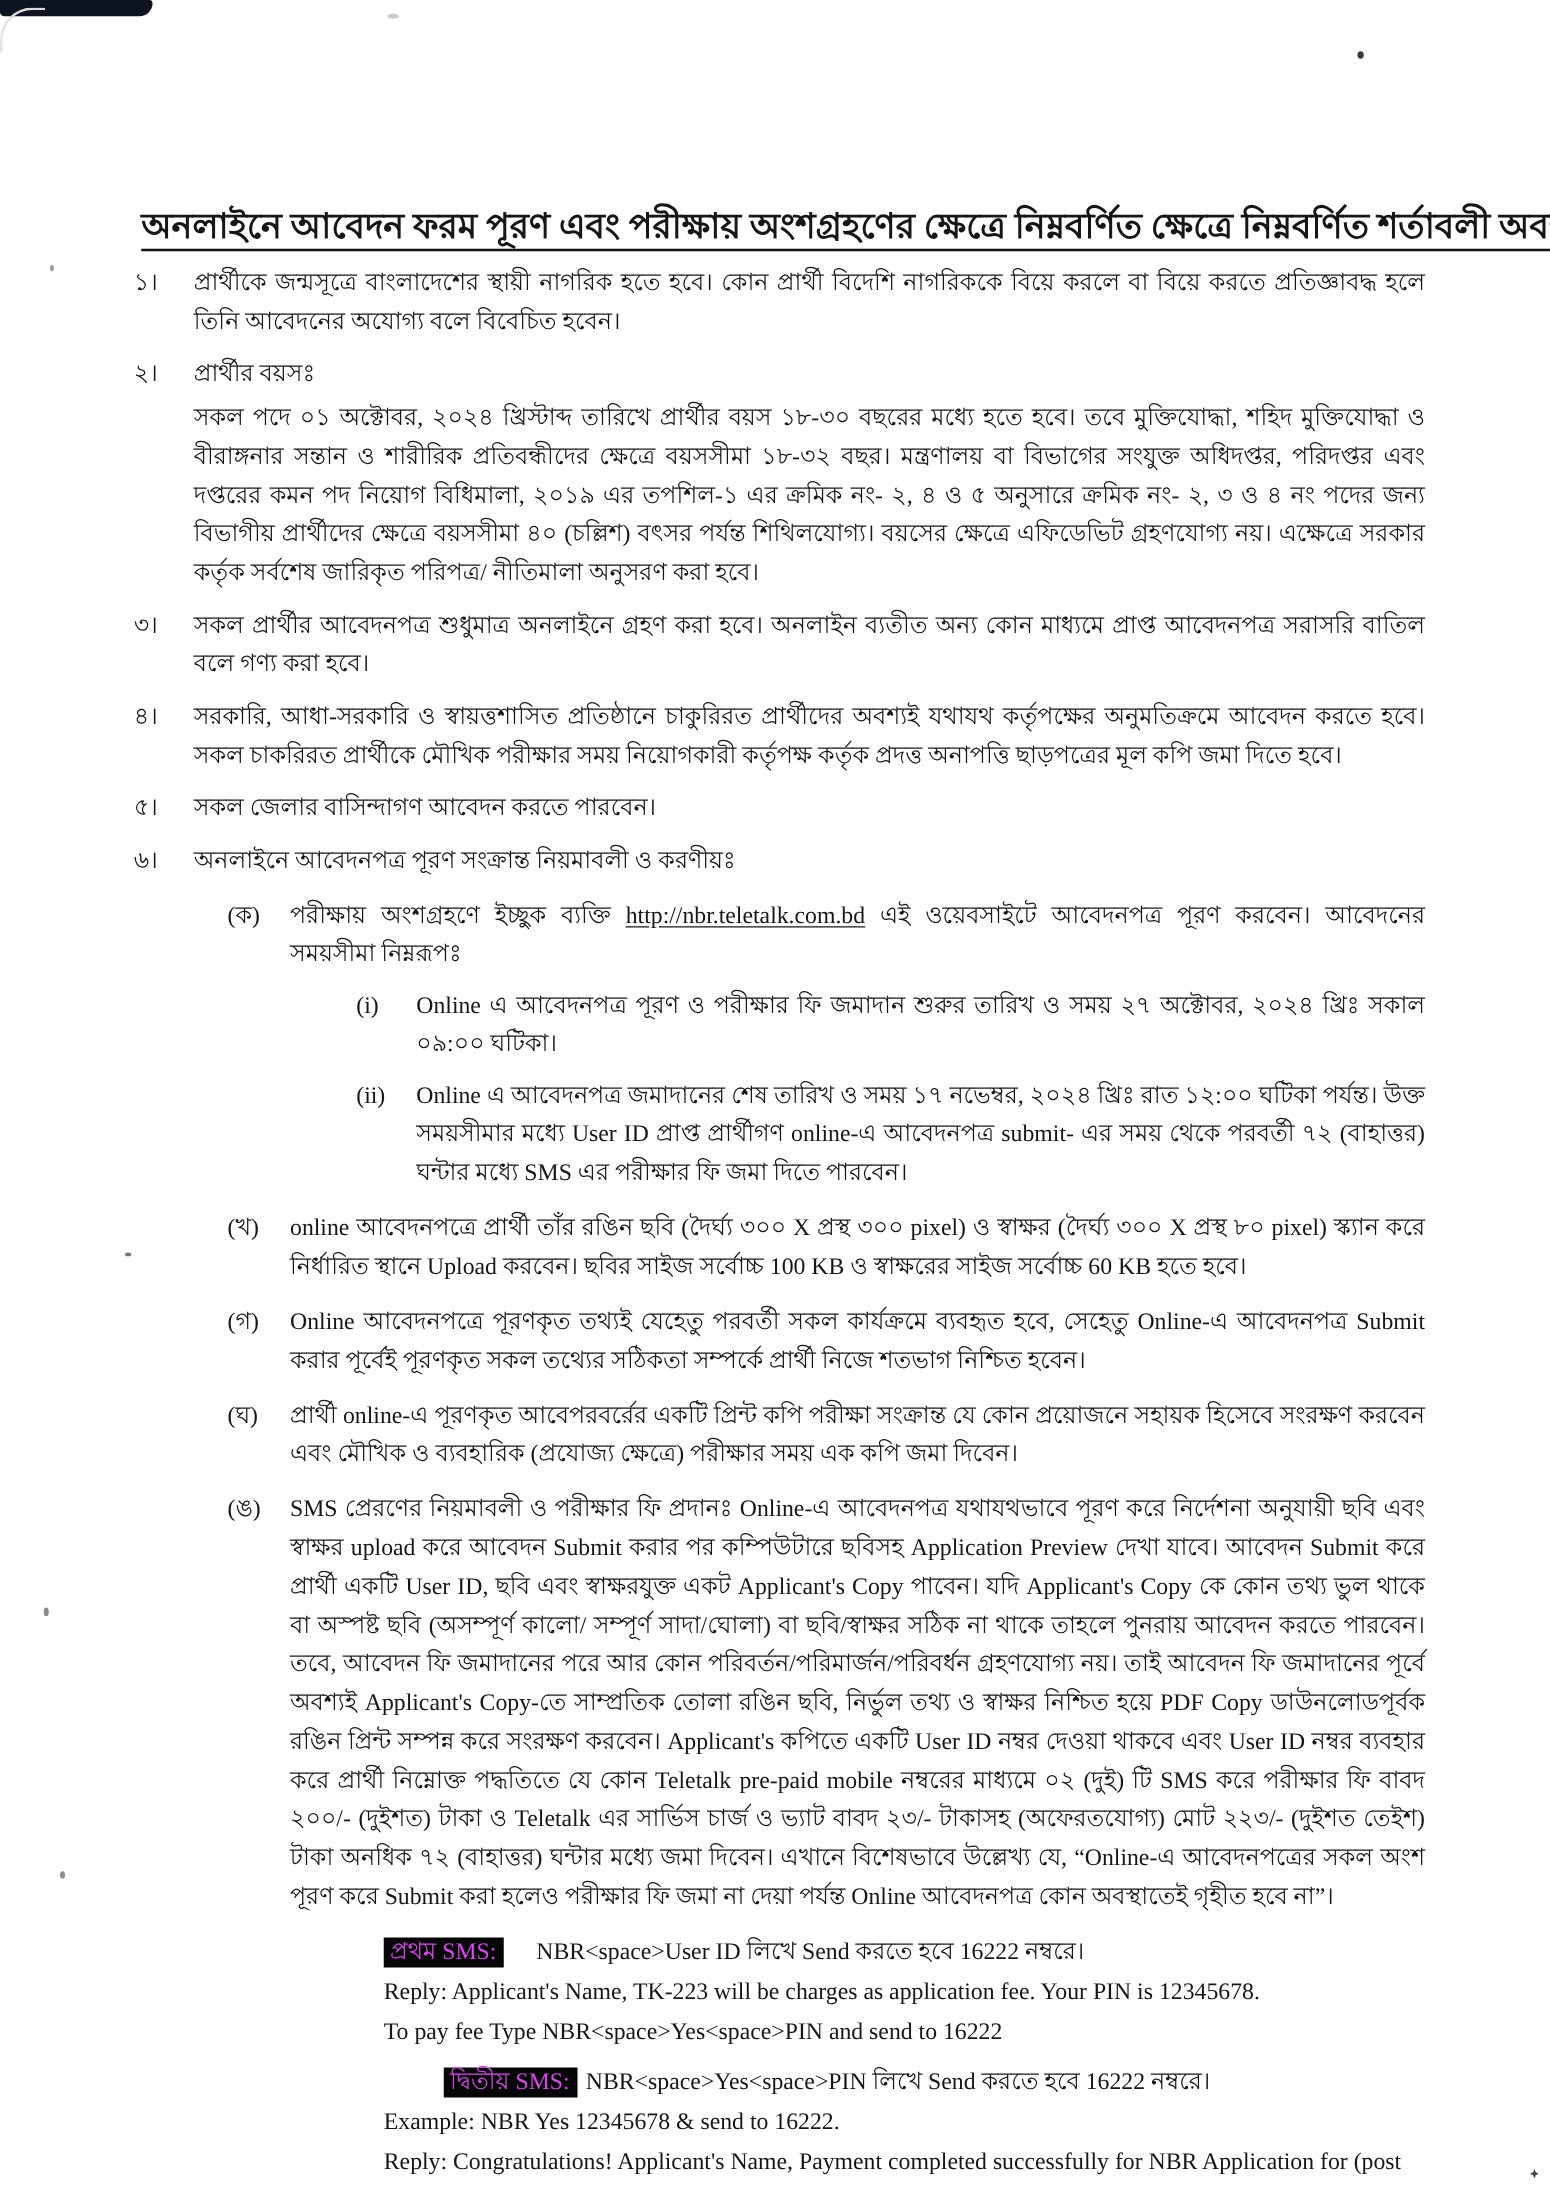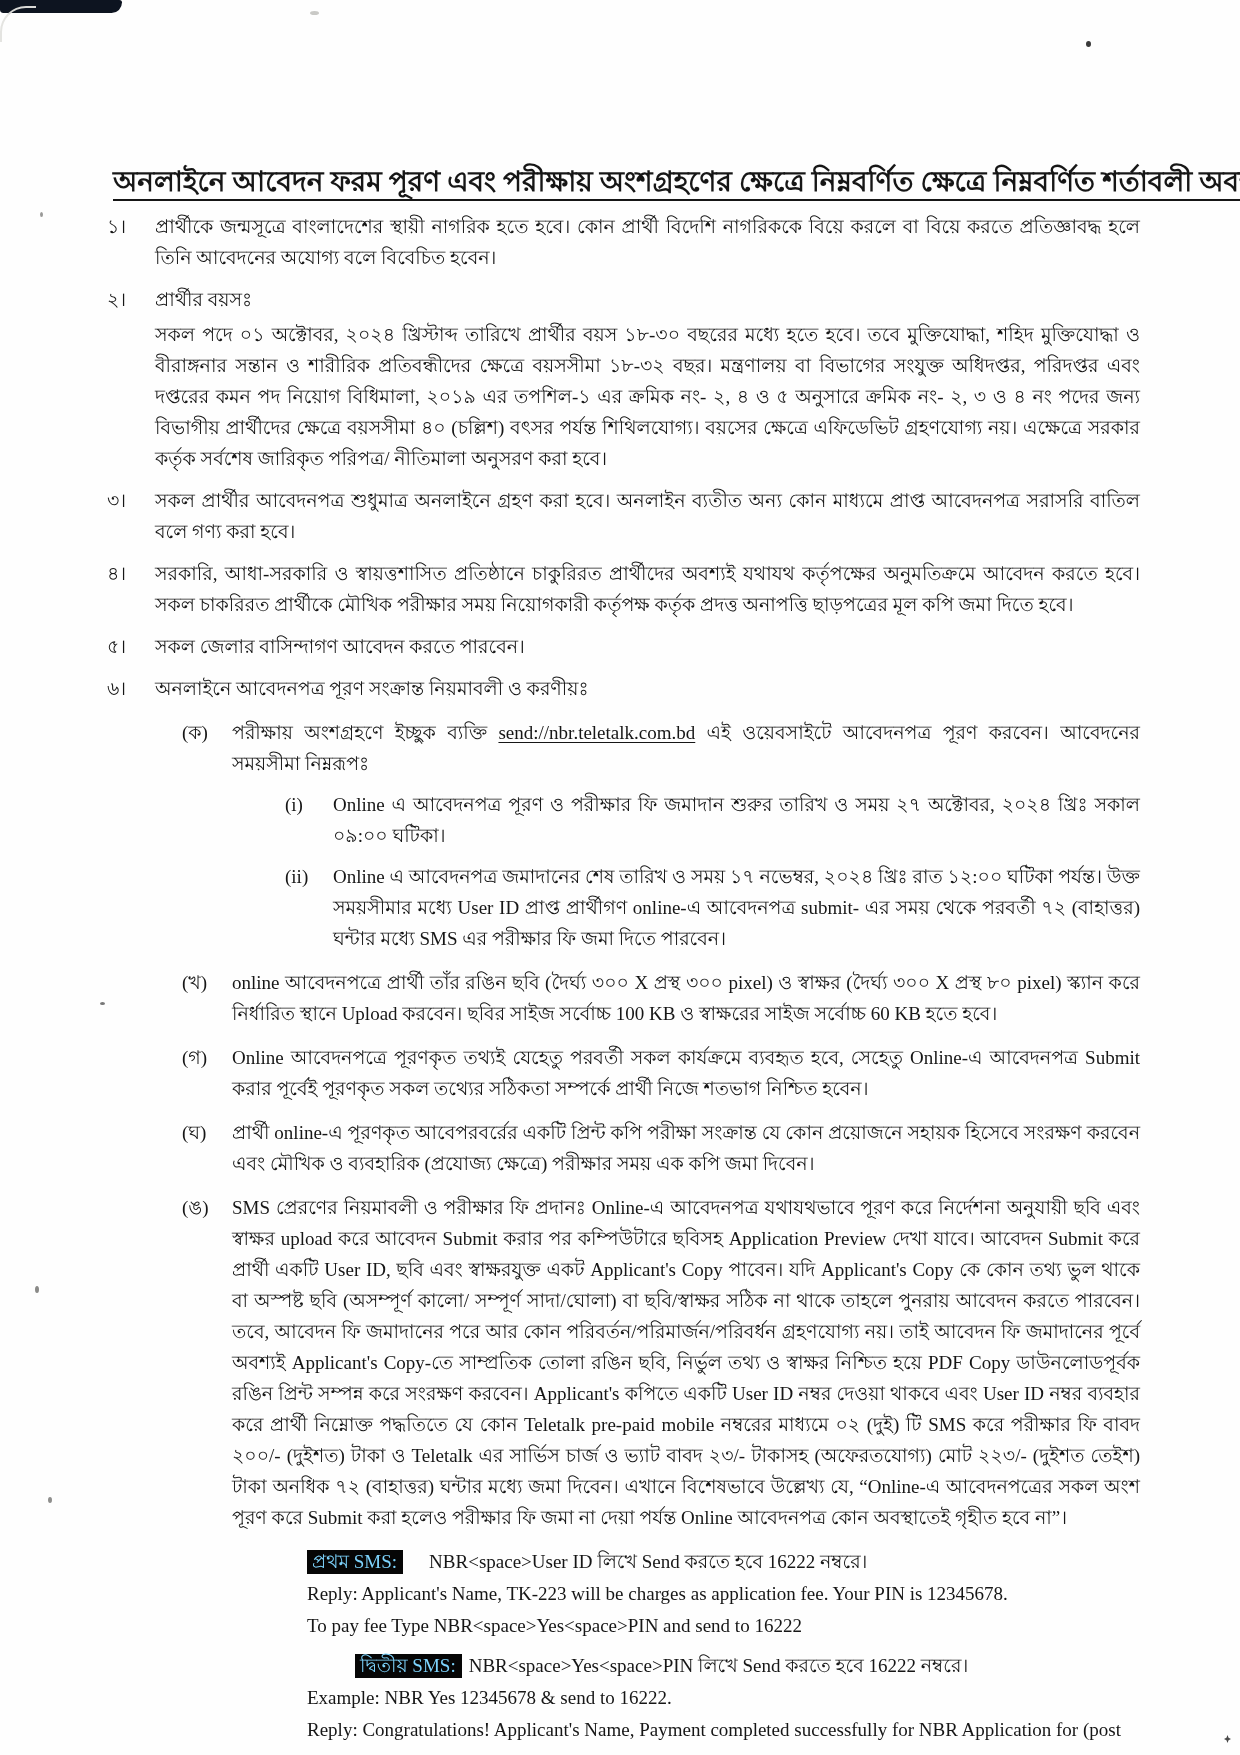--- a/index.html
+++ b/index.html
@@ -39,21 +39,21 @@
 
   .roman-list{margin-left:103px;}
   .roman-item{display:flex;margin-top:10px;}
   .roman-item .roman-label{flex:0 0 48px;}
   .roman-item .roman-body{flex:1;text-align:justify;}
 
   .url{text-decoration:underline;text-underline-offset:3px;}
 
   .sms-block{margin-left:125px;margin-top:15px;line-height:28px;}
   .sms-line{margin-top:4px;text-align:left;}
-  .sms-label{background:#060606;color:#7dd3fc;padding:1px 6px 2px 5px;}
+  .sms-label{background:#060606;color:#d946ef;padding:1px 6px 2px 5px;}
   .sms-label.first{margin-right:26px;}
   .sms-label.second{margin-right:7px;}
 </style>
 </head>
 <body>
 
 <div class="page">
 
   <div class="corner-mark"></div>
   <div class="corner-curve"></div>
@@ -102,21 +102,21 @@
     <div class="item">
       <span class="num">৬।</span>
       <div class="body">অনলাইনে আবেদনপত্র পূরণ সংক্রান্ত নিয়মাবলী ও করণীয়ঃ</div>
     </div>
 
     <div class="sub-list">
 
       <div class="sub-item">
         <span class="sub-label">(ক)</span>
         <div class="sub-body">
-          <span>পরীক্ষায় অংশগ্রহণে ইচ্ছুক ব্যক্তি </span><span class="url">send://nbr.teletalk.com.bd</span><span> এই ওয়েবসাইটে আবেদনপত্র পূরণ করবেন। আবেদনের সময়সীমা নিম্নরূপঃ</span>
+          <span>পরীক্ষায় অংশগ্রহণে ইচ্ছুক ব্যক্তি </span><span class="url">http://nbr.teletalk.com.bd</span><span> এই ওয়েবসাইটে আবেদনপত্র পূরণ করবেন। আবেদনের সময়সীমা নিম্নরূপঃ</span>
         </div>
       </div>
 
       <div class="roman-list">
         <div class="roman-item">
           <span class="roman-label">(i)</span>
           <div class="roman-body">Online এ আবেদনপত্র পূরণ ও পরীক্ষার ফি জমাদান শুরুর তারিখ ও সময় ২৭ অক্টোবর, ২০২৪ খ্রিঃ সকাল ০৯:০০ ঘটিকা।</div>
         </div>
         <div class="roman-item">
           <span class="roman-label">(ii)</span>

